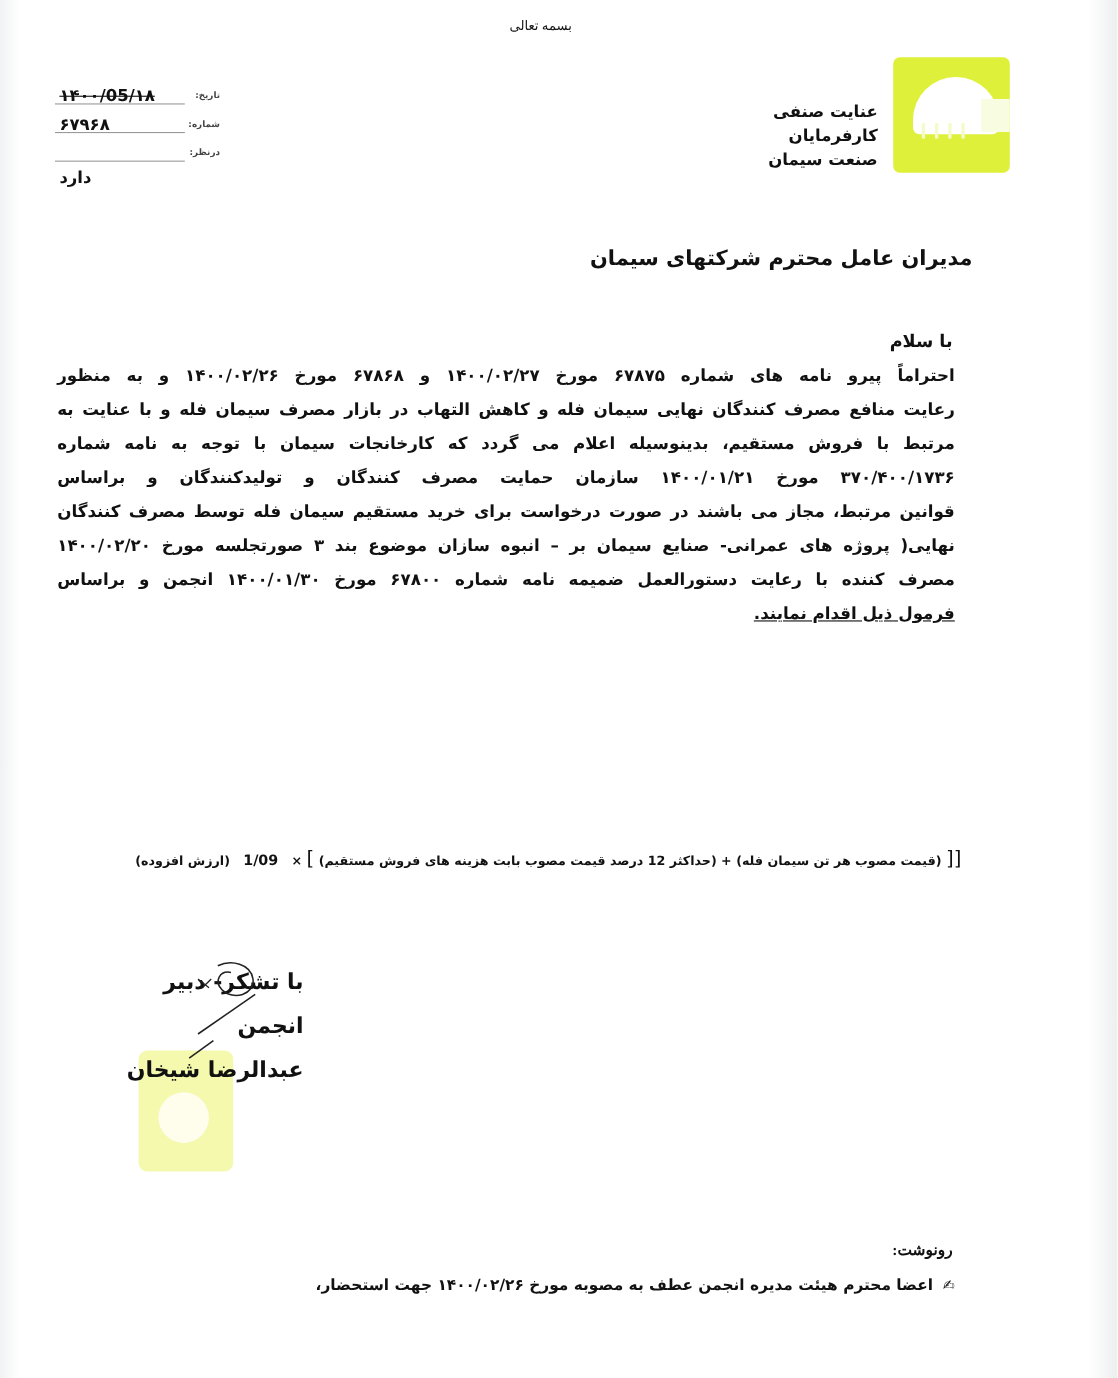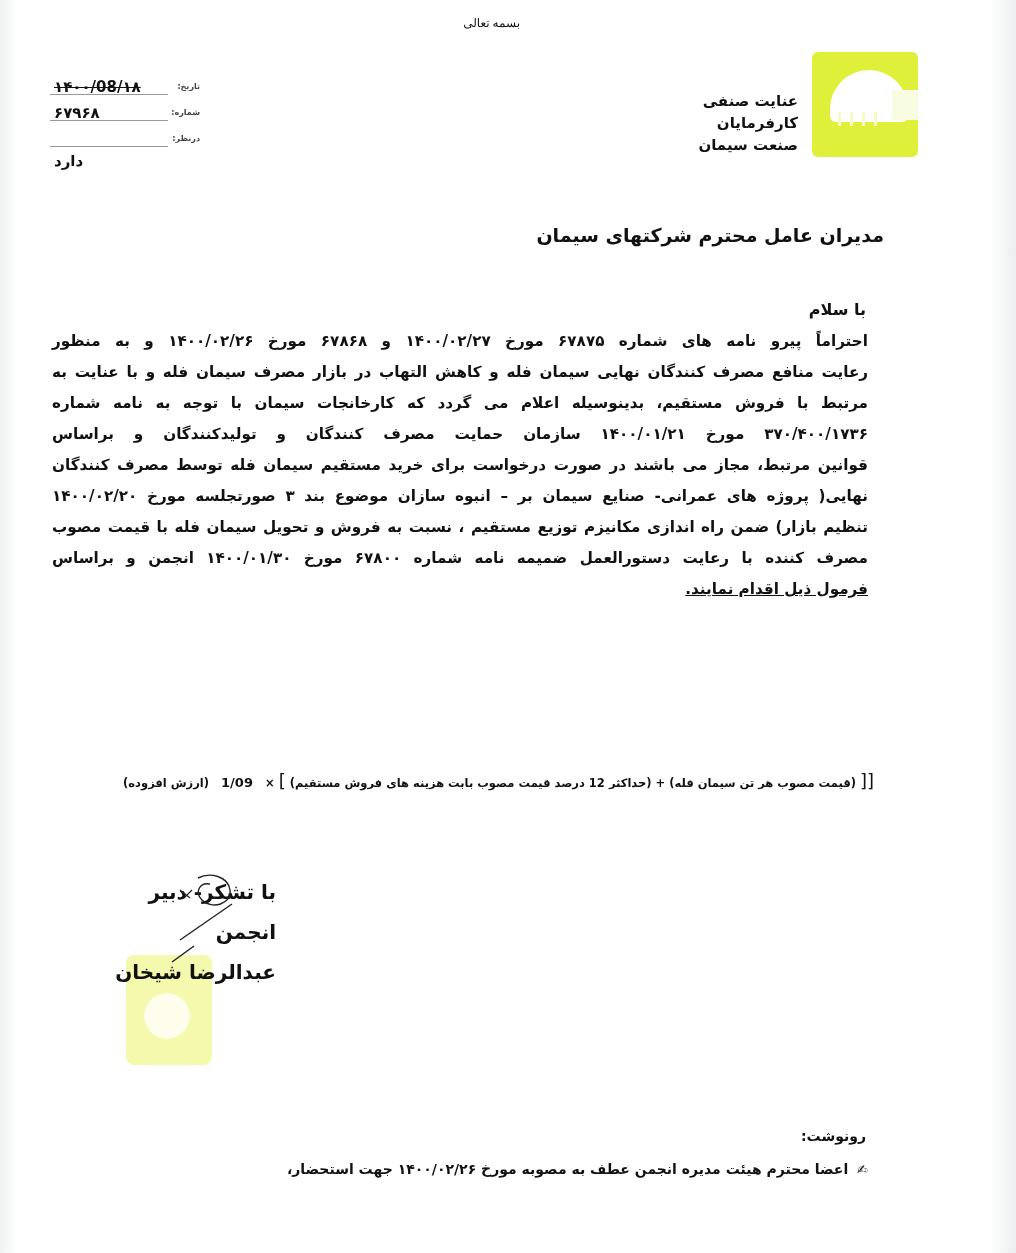--- a/index.html
+++ b/index.html
@@ -88,40 +88,40 @@
     }
     .stamp-inner {
       position: absolute; left: 18px; top: 38px; width: 46px; height: 46px; background: #fffde8; border-radius: 50%;
     }
     .signature {
       position: absolute; left: 150px; top: 870px; width: 120px; height: 110px; pointer-events: none;
     }
 
     .cc-label {
       position: absolute; right: 150px; top: 1128px; direction: rtl;
-      font-size: 14px; font-weight: bold;
+      font-size: 14px; font-weight: bold; font-family: Liberation Serif, serif;
     }
     .cc-line {
       position: absolute; right: 148px; top: 1161px; direction: rtl;
       font-size: 14px; font-weight: bold; white-space: nowrap;
     }
     .cc-icon { display: inline-block; font-size: 13px; margin-left: 4px; }
   </style>
 </head>
 <body>
 
 <div class="page-shadow"></div>
 
 <div class="bismillah">بسمه تعالی</div>
 
 <div class="meta">
   <div class="meta-row date">
     <span class="meta-label">تاریخ:</span>
     <span class="meta-line"></span>
-    <span class="meta-value">۱۴۰۰/08/۱۸</span>
+    <span class="meta-value">۱۴۰۰/05/۱۸</span>
   </div>
   <div class="meta-row">
     <span class="meta-label">شماره:</span>
     <span class="meta-line"></span>
     <span class="meta-value">۶۷۹۶۸</span>
   </div>
   <div class="meta-row attach">
     <span class="meta-label">درنظر:</span>
     <span class="meta-line"></span>
     <span class="meta-value">دارد</span>
@@ -145,21 +145,20 @@
 <div class="recipient">مدیران عامل محترم شرکتهای سیمان</div>
 <div class="salutation">با سلام</div>
 
 <div class="body-text">
   <span class="body-line">احتراماً پیرو نامه های شماره ۶۷۸۷۵ مورخ ۱۴۰۰/۰۲/۲۷ و ۶۷۸۶۸ مورخ ۱۴۰۰/۰۲/۲۶ و به منظور</span>
   <span class="body-line">رعایت منافع مصرف کنندگان نهایی سیمان فله و کاهش التهاب در بازار مصرف سیمان فله و با عنایت به</span>
   <span class="body-line">مرتبط با فروش مستقیم، بدینوسیله اعلام می گردد که کارخانجات سیمان با توجه به نامه شماره</span>
   <span class="body-line">۳۷۰/۴۰۰/۱۷۳۶ مورخ ۱۴۰۰/۰۱/۲۱ سازمان حمایت مصرف کنندگان و تولیدکنندگان و براساس</span>
   <span class="body-line">قوانین مرتبط، مجاز می باشند در صورت درخواست برای خرید مستقیم سیمان فله توسط مصرف کنندگان</span>
   <span class="body-line">نهایی( پروژه های عمرانی- صنایع سیمان بر – انبوه سازان موضوع بند ۳ صورتجلسه مورخ ۱۴۰۰/۰۲/۲۰</span>
-  <span class="body-line">تنظیم بازار) ضمن راه اندازی مکانیزم توزیع مستقیم ، نسبت به فروش و تحویل سیمان فله با قیمت مصوب</span>
   <span class="body-line">مصرف کننده با رعایت دستورالعمل ضمیمه نامه شماره ۶۷۸۰۰ مورخ ۱۴۰۰/۰۱/۳۰ انجمن و براساس</span>
   <span class="body-line last">فرمول ذیل اقدام نمایند.</span>
 </div>
 
 <div class="formula">
   <span class="bracket">[</span><span class="bracket">[</span>
   <span>(قیمت مصوب هر تن سیمان فله)</span>
   <span>+</span>
   <span>(حداکثر 12 درصد قیمت مصوب بابت هزینه های فروش مستقیم)</span>
   <span class="bracket">]</span>

